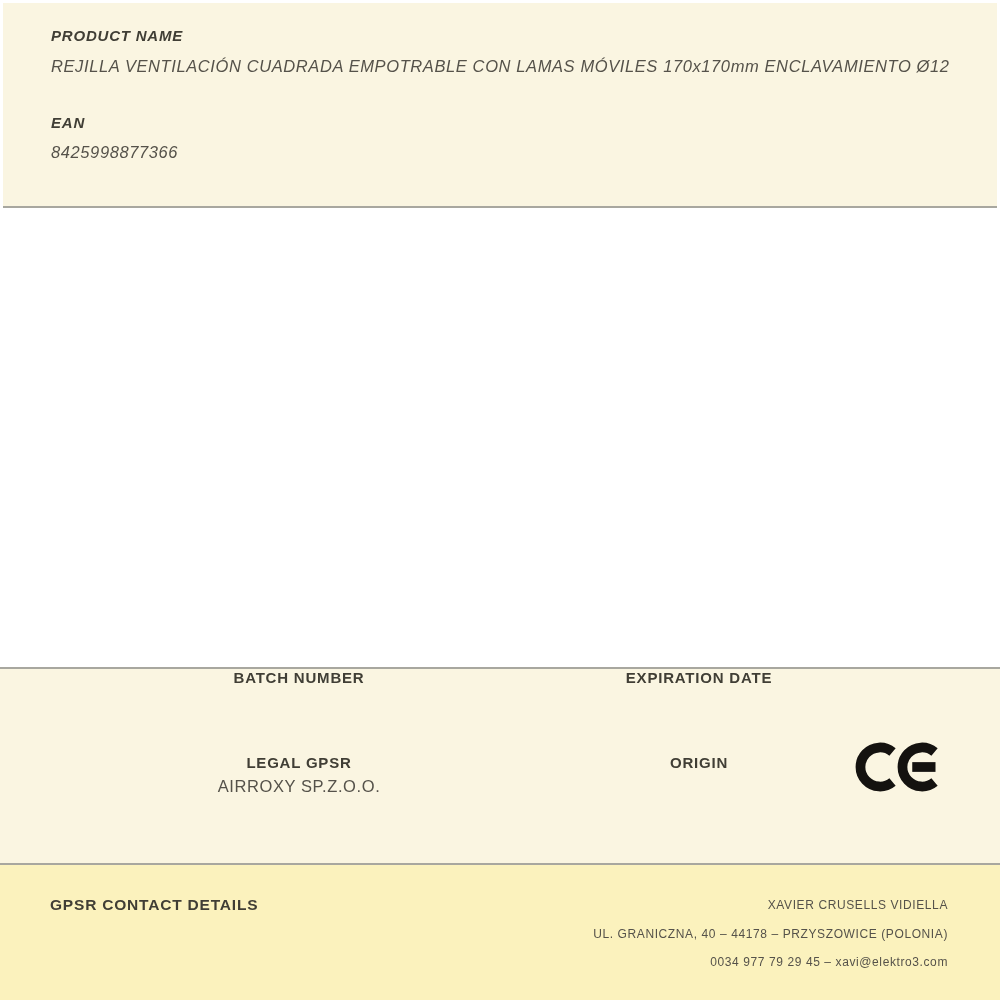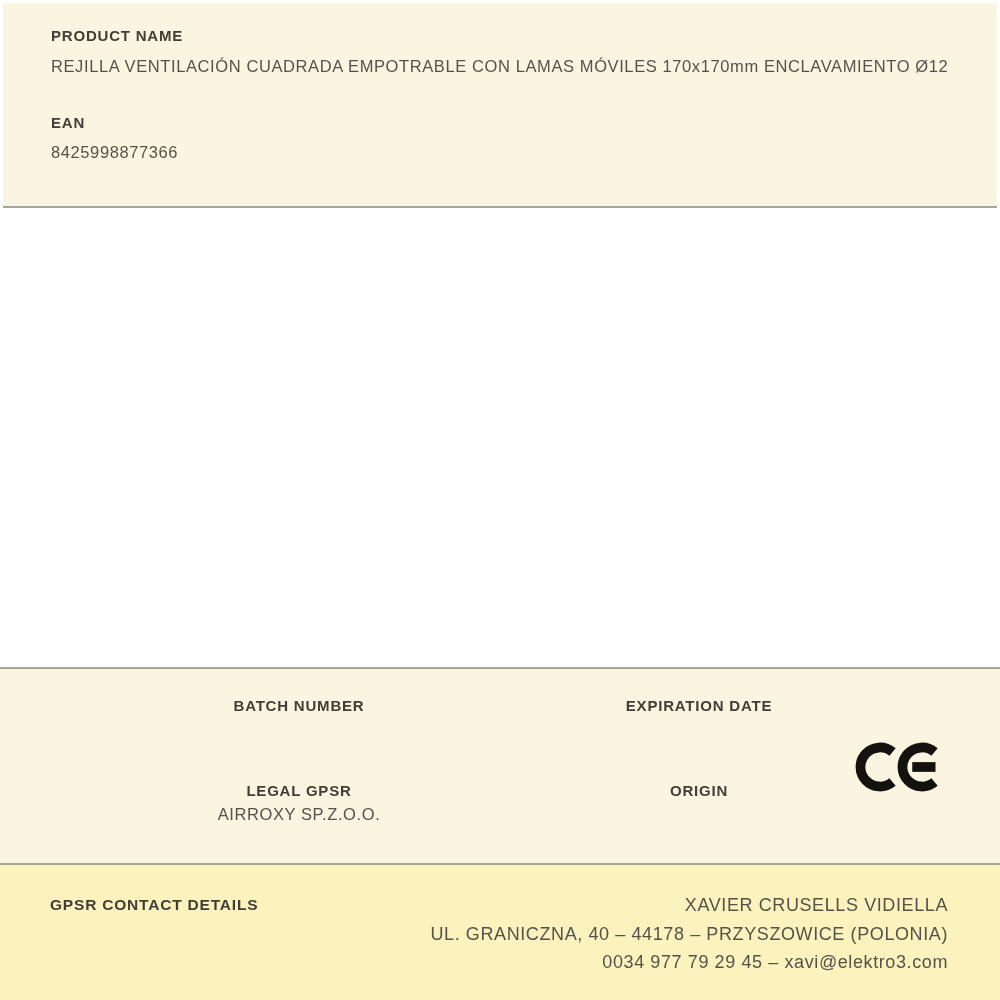--- a/index.html
+++ b/index.html
@@ -18,20 +18,21 @@
   }
 
   
   .section-top {
     background: #faf5e1;
     margin: 3px 3px 0 3px;
     height: 179px;
     border-bottom: 2px solid #a8a79f;
     padding: 24px 48px 0 48px;
     box-sizing: content-box;
+    font-style: italic;
   }
   .field-label {
     font-size: 15px;
     font-weight: bold;
     letter-spacing: 0.8px;
     color: #403e35;
   }
   .field-value {
     font-size: 16.5px;
     letter-spacing: 0.6px;
@@ -50,21 +51,20 @@
     flex: none;
   }
 
   
   .section-details {
     position: relative;
     background: #faf5e1;
     border-top: 2px solid #a8a79f;
     height: 196px;
     box-sizing: border-box;
-    padding-top: 28px;
   }
   .details-grid {
     display: grid;
     grid-template-columns: 400px 400px;
     margin-left: 99px;
     row-gap: 4px;
   }
   .detail-cell {
     text-align: center;
   }
@@ -95,21 +95,21 @@
   }
   .gpsr-label {
     font-size: 15.5px;
     font-weight: bold;
     letter-spacing: 0.8px;
     color: #403e35;
     line-height: 28px;
   }
   .gpsr-contact {
     text-align: right;
-    font-size: 18px;
+    font-size: 12px;
     letter-spacing: 0.6px;
     color: #55524a;
     line-height: 28.5px;
   }
 </style>
 </head>
 <body>
 
 <div class="page">
 

